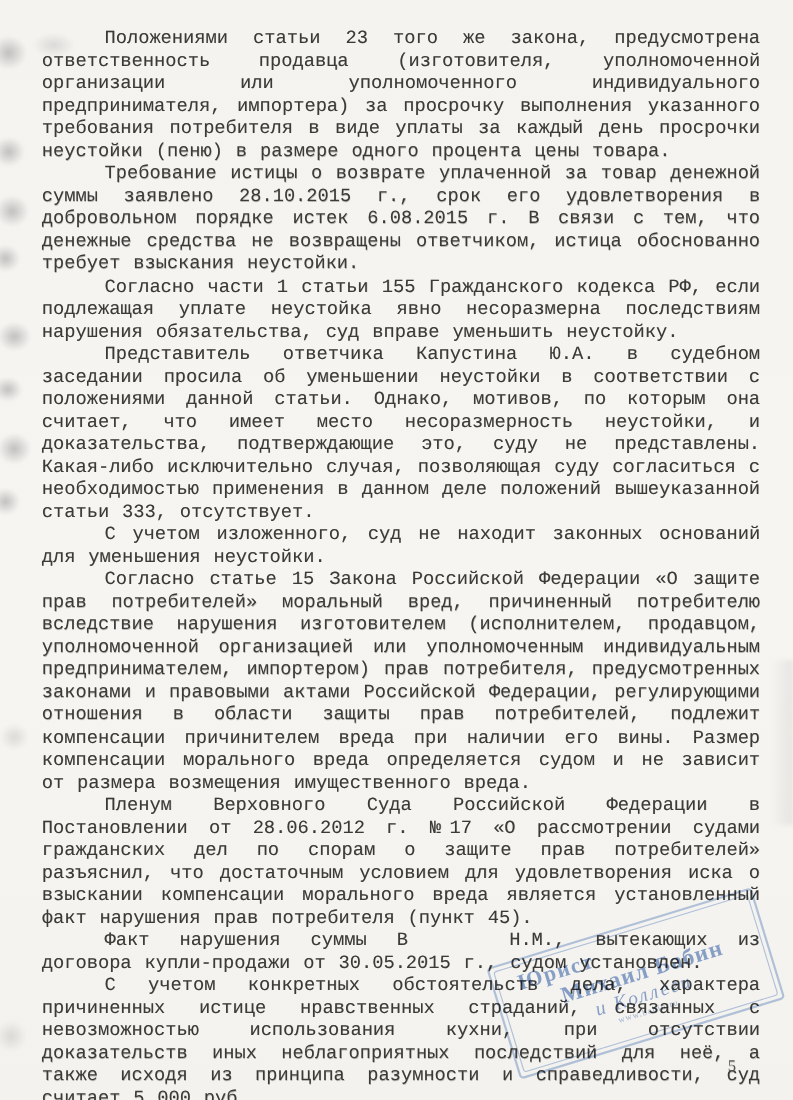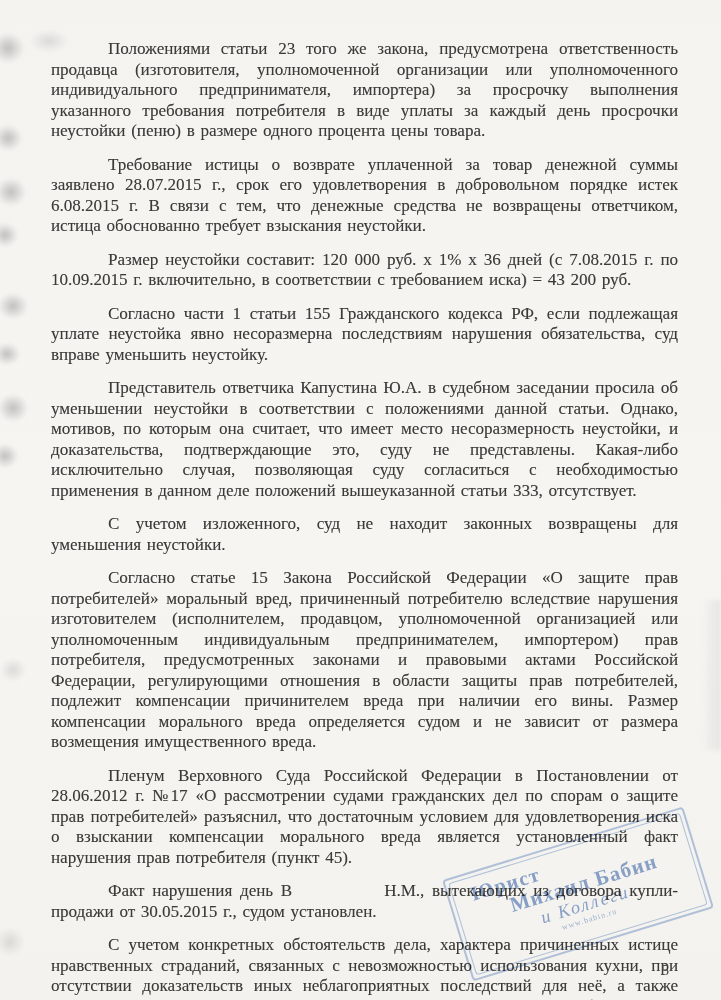--- a/index.html
+++ b/index.html
@@ -14,23 +14,24 @@
     position: absolute;
     left: 38px; top: 26px;
     width: 653px;
     color: #3b3a37;
     font-size: 17px;
     line-height: 20.5px;
     text-shadow: 0.3px 0.3px 0.5px rgba(70,70,70,0.35);
     word-spacing: 1.5px;
   }
   .page-text p {
-    margin: 13px;
+    margin: 0;
     text-indent: 57px;
     text-align: justify;
+    font-family: Liberation Mono, monospace;
   }
   .redaction-gap {
     display: inline-block;
     width: 92px;
   }
   .page-number {
     position: absolute;
     right: 52px; top: 962px;
     color: #55534f;
     font-size: 15px;
@@ -110,28 +111,27 @@
 <div class="smudge" style="left:-2px; top:293px; width:30px; height:26px;"></div>
 <div class="smudge" style="left:-6px; top:343px; width:26px; height:22px;"></div>
 <div class="smudge" style="left:-2px; top:394px; width:30px; height:28px;"></div>
 <div class="smudge" style="left:-8px; top:444px; width:26px; height:24px;"></div>
 <div class="smudge faint" style="left:0px;  top:658px; width:26px; height:24px;"></div>
 <div class="smudge faint" style="left:-4px; top:928px; width:28px; height:28px;"></div>
 <div class="edge-band" style="right:0; top:600px; width:20px; height:150px;"></div>
 
 <div class="page-text">
   <p>Положениями статьи 23 того же закона, предусмотрена ответственность продавца (изготовителя, уполномоченной организации или уполномоченного индивидуального предпринимателя, импортера) за просрочку выполнения указанного требования потребителя в виде уплаты  за каждый день просрочки неустойки (пеню) в размере одного процента цены товара.</p>
-  <p>Требование истицы о возврате уплаченной за товар денежной суммы заявлено 28.07.2015 г., срок его удовлетворения в добровольном порядке истек 6.08.2015 г. В связи с тем, что денежные средства не возвращены ответчиком, истица обоснованно требует взыскания неустойки.</p>
-  <p>Размер неустойки составит: 120 000 руб. х 1% х 36 дней (с 7.08.2015 г. по 10.09.2015 г. включительно, в соответствии с требованием иска) = 43 200 руб.</p>
+  <p>Требование истицы о возврате уплаченной за товар денежной суммы заявлено 28.10.2015 г., срок его удовлетворения в добровольном порядке истек 6.08.2015 г. В связи с тем, что денежные средства не возвращены ответчиком, истица обоснованно требует взыскания неустойки.</p>
   <p>Согласно части 1 статьи 155 Гражданского кодекса РФ, если подлежащая уплате неустойка явно несоразмерна последствиям нарушения обязательства, суд вправе уменьшить неустойку.</p>
   <p>Представитель ответчика Капустина Ю.А.  в  судебном заседании просила об уменьшении неустойки в соответствии с положениями данной статьи. Однако, мотивов, по которым она считает, что имеет место несоразмерность неустойки, и доказательства, подтверждающие это,  суду не представлены.  Какая-либо исключительно случая, позволяющая суду согласиться с необходимостью применения в данном деле положений вышеуказанной статьи 333, отсутствует.</p>
-  <p>С учетом изложенного,  суд не находит законных возвращены для уменьшения неустойки.</p>
+  <p>С учетом изложенного,  суд не находит законных оснований для уменьшения неустойки.</p>
   <p>Согласно статье 15 Закона Российской Федерации «О защите прав потребителей»  моральный вред, причиненный потребителю вследствие нарушения изготовителем (исполнителем, продавцом, уполномоченной организацией или уполномоченным индивидуальным предпринимателем, импортером) прав потребителя, предусмотренных законами и правовыми актами Российской Федерации, регулирующими отношения в области защиты прав потребителей, подлежит компенсации причинителем вреда при наличии его вины. Размер компенсации морального вреда определяется судом и не зависит от размера возмещения имущественного вреда.</p>
   <p>Пленум Верховного Суда Российской Федерации в Постановлении от 28.06.2012 г. №17 «О рассмотрении судами гражданских дел по спорам о защите прав потребителей» разъяснил, что достаточным условием для удовлетворения иска о взыскании компенсации морального вреда является установленный факт нарушения прав потребителя (пункт 45).</p>
-  <p><span>Факт  нарушения день В</span><span class="redaction-gap"></span><span>Н.М., вытекающих из договора купли-продажи от 30.05.2015 г., судом установлен.</span></p>
+  <p><span>Факт  нарушения суммы В</span><span class="redaction-gap"></span><span>Н.М., вытекающих из договора купли-продажи от 30.05.2015 г., судом установлен.</span></p>
   <p>С учетом конкретных обстоятельств дела, характера причиненных истице нравственных страданий, связанных с невозможностью использования кухни, при отсутствии доказательств иных неблагоприятных последствий для неё, а также исходя из принципа разумности и справедливости, суд считает 5 000 руб.</p>
 </div>
 
 <div class="stamp">
   <div class="stamp-inner">
     <div class="stamp-line1">Юрист</div>
     <div class="stamp-line2">Михаил Бабин</div>
     <div class="stamp-line3">и Коллеги</div>
     <div class="stamp-url">www.babin.ru</div>
   </div>

